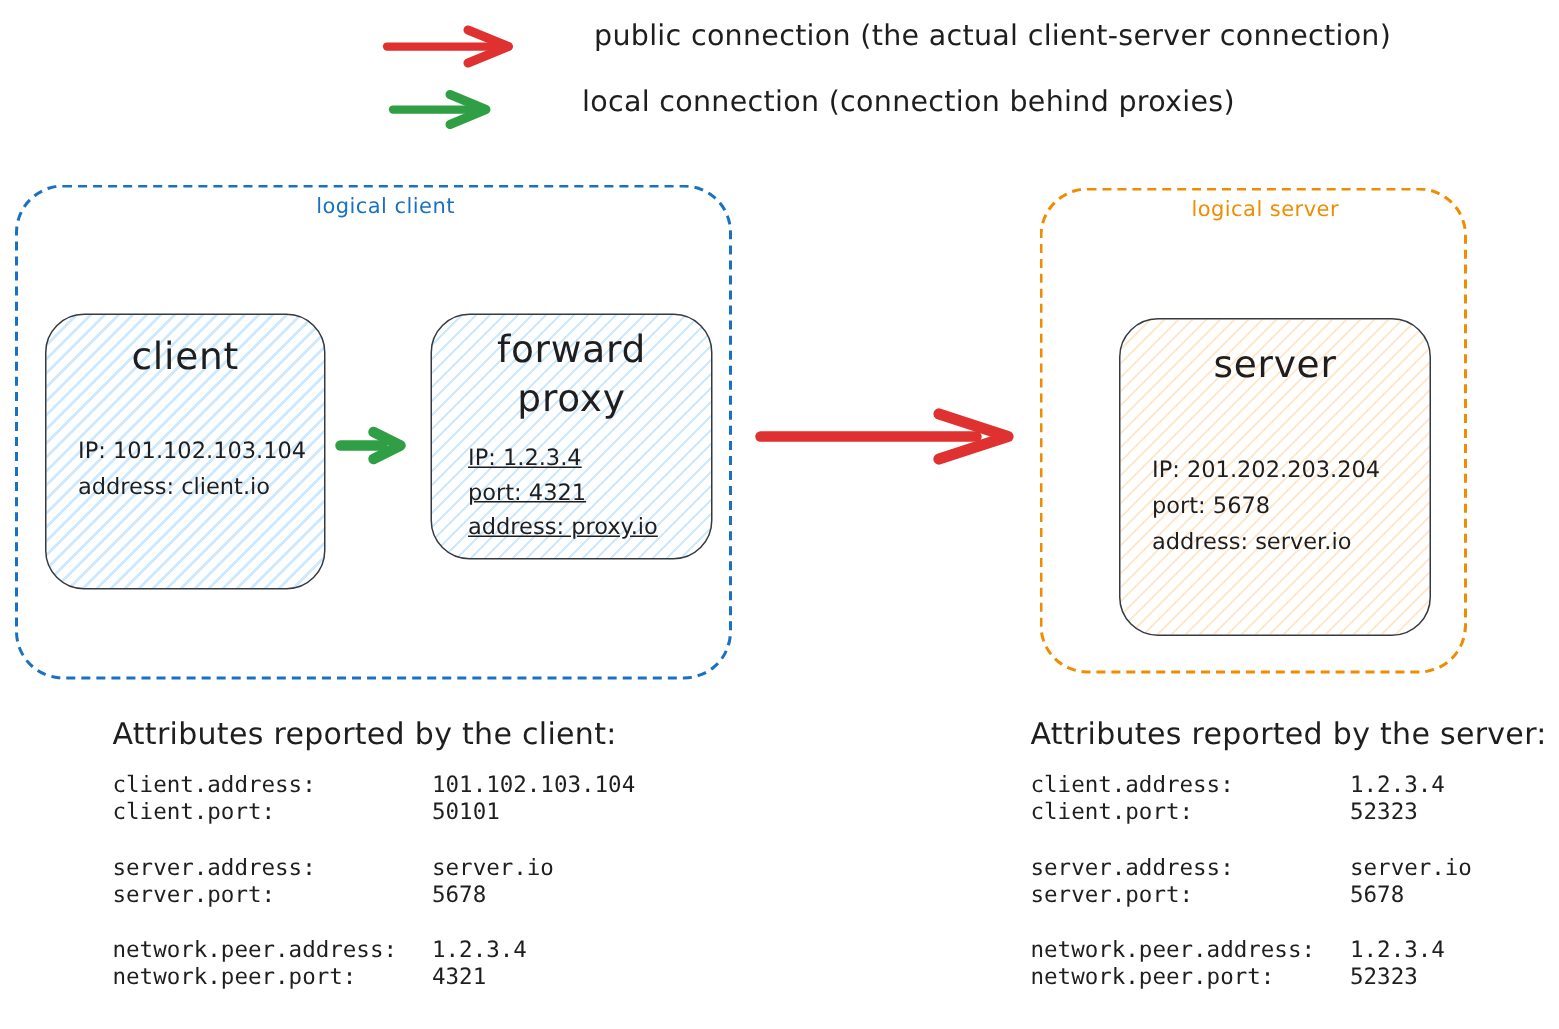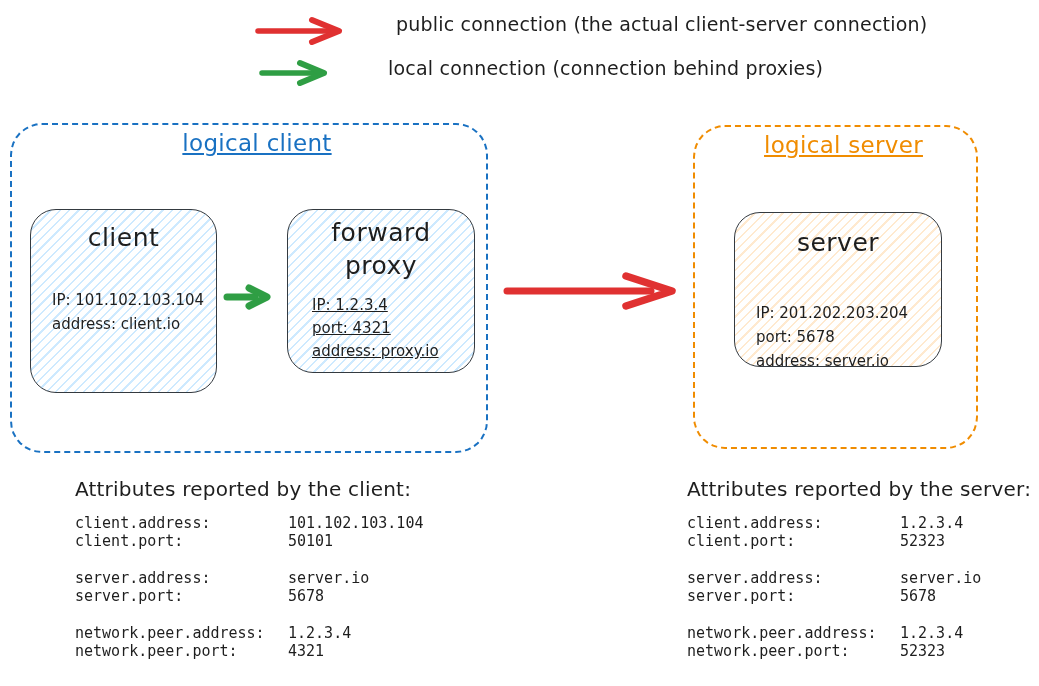--- a/index.html
+++ b/index.html
@@ -18,21 +18,21 @@
 
   
   .legend-label { font-size: 19px; letter-spacing: 0.2px; white-space: nowrap; }
 
   
   .group-box { border-radius: 32px; box-sizing: border-box; }
   .group-client { border: 2.6px dashed #1971c2; }
   .group-server { border: 2.8px dashed #f08c00; }
   .group-label {
     position: absolute; top: 5px; left: 16px; right: 0;
-    text-align: center; font-size: 23px; letter-spacing: 0.3px; text-decoration: underline;
+    text-align: center; font-size: 14px; letter-spacing: 0.3px;
   }
   .group-client .group-label { color: #1971c2; }
   .group-server .group-label { color: #f08c00; }
 
   
   .node {
     position: absolute; box-sizing: border-box;
     border: 1.7px solid #343a40; border-radius: 26px;
   }
   .node-blue {
@@ -110,21 +110,21 @@
   </svg>
 
   <svg class="abs" style="left:501px; top:271px;" width="184" height="40">
     <line x1="6" y1="20" x2="150" y2="20" stroke-width="7" stroke-linecap="round" stroke="#e03131"></line>
     <polyline points="125,5 171,20 125,35" fill="none" stroke-width="7.5" stroke-linecap="round" stroke-linejoin="round" stroke="#e03131"></polyline>
   </svg>
 
   <div class="abs group-box group-server" style="left:693px; top:125px; width:285px; height:324px;">
     <div class="group-label hand">logical server</div>
 
-    <div class="node node-orange" style="left:39px; top:85px; width:208px; height:155px;">
+    <div class="node node-orange" style="left:51px; top:85px; width:208px; height:212px;">
       <div class="node-title hand" style="top:14px;">server</div>
       <div class="node-lines hand" style="left:21px; top:76px;margin-top:12px;">
         <div>IP: 201.202.203.204</div>
         <div>port: 5678</div>
         <div>address: server.io</div>
       </div>
     </div>
   </div>
 
   <div class="report" style="left:75px; top:477px;">

